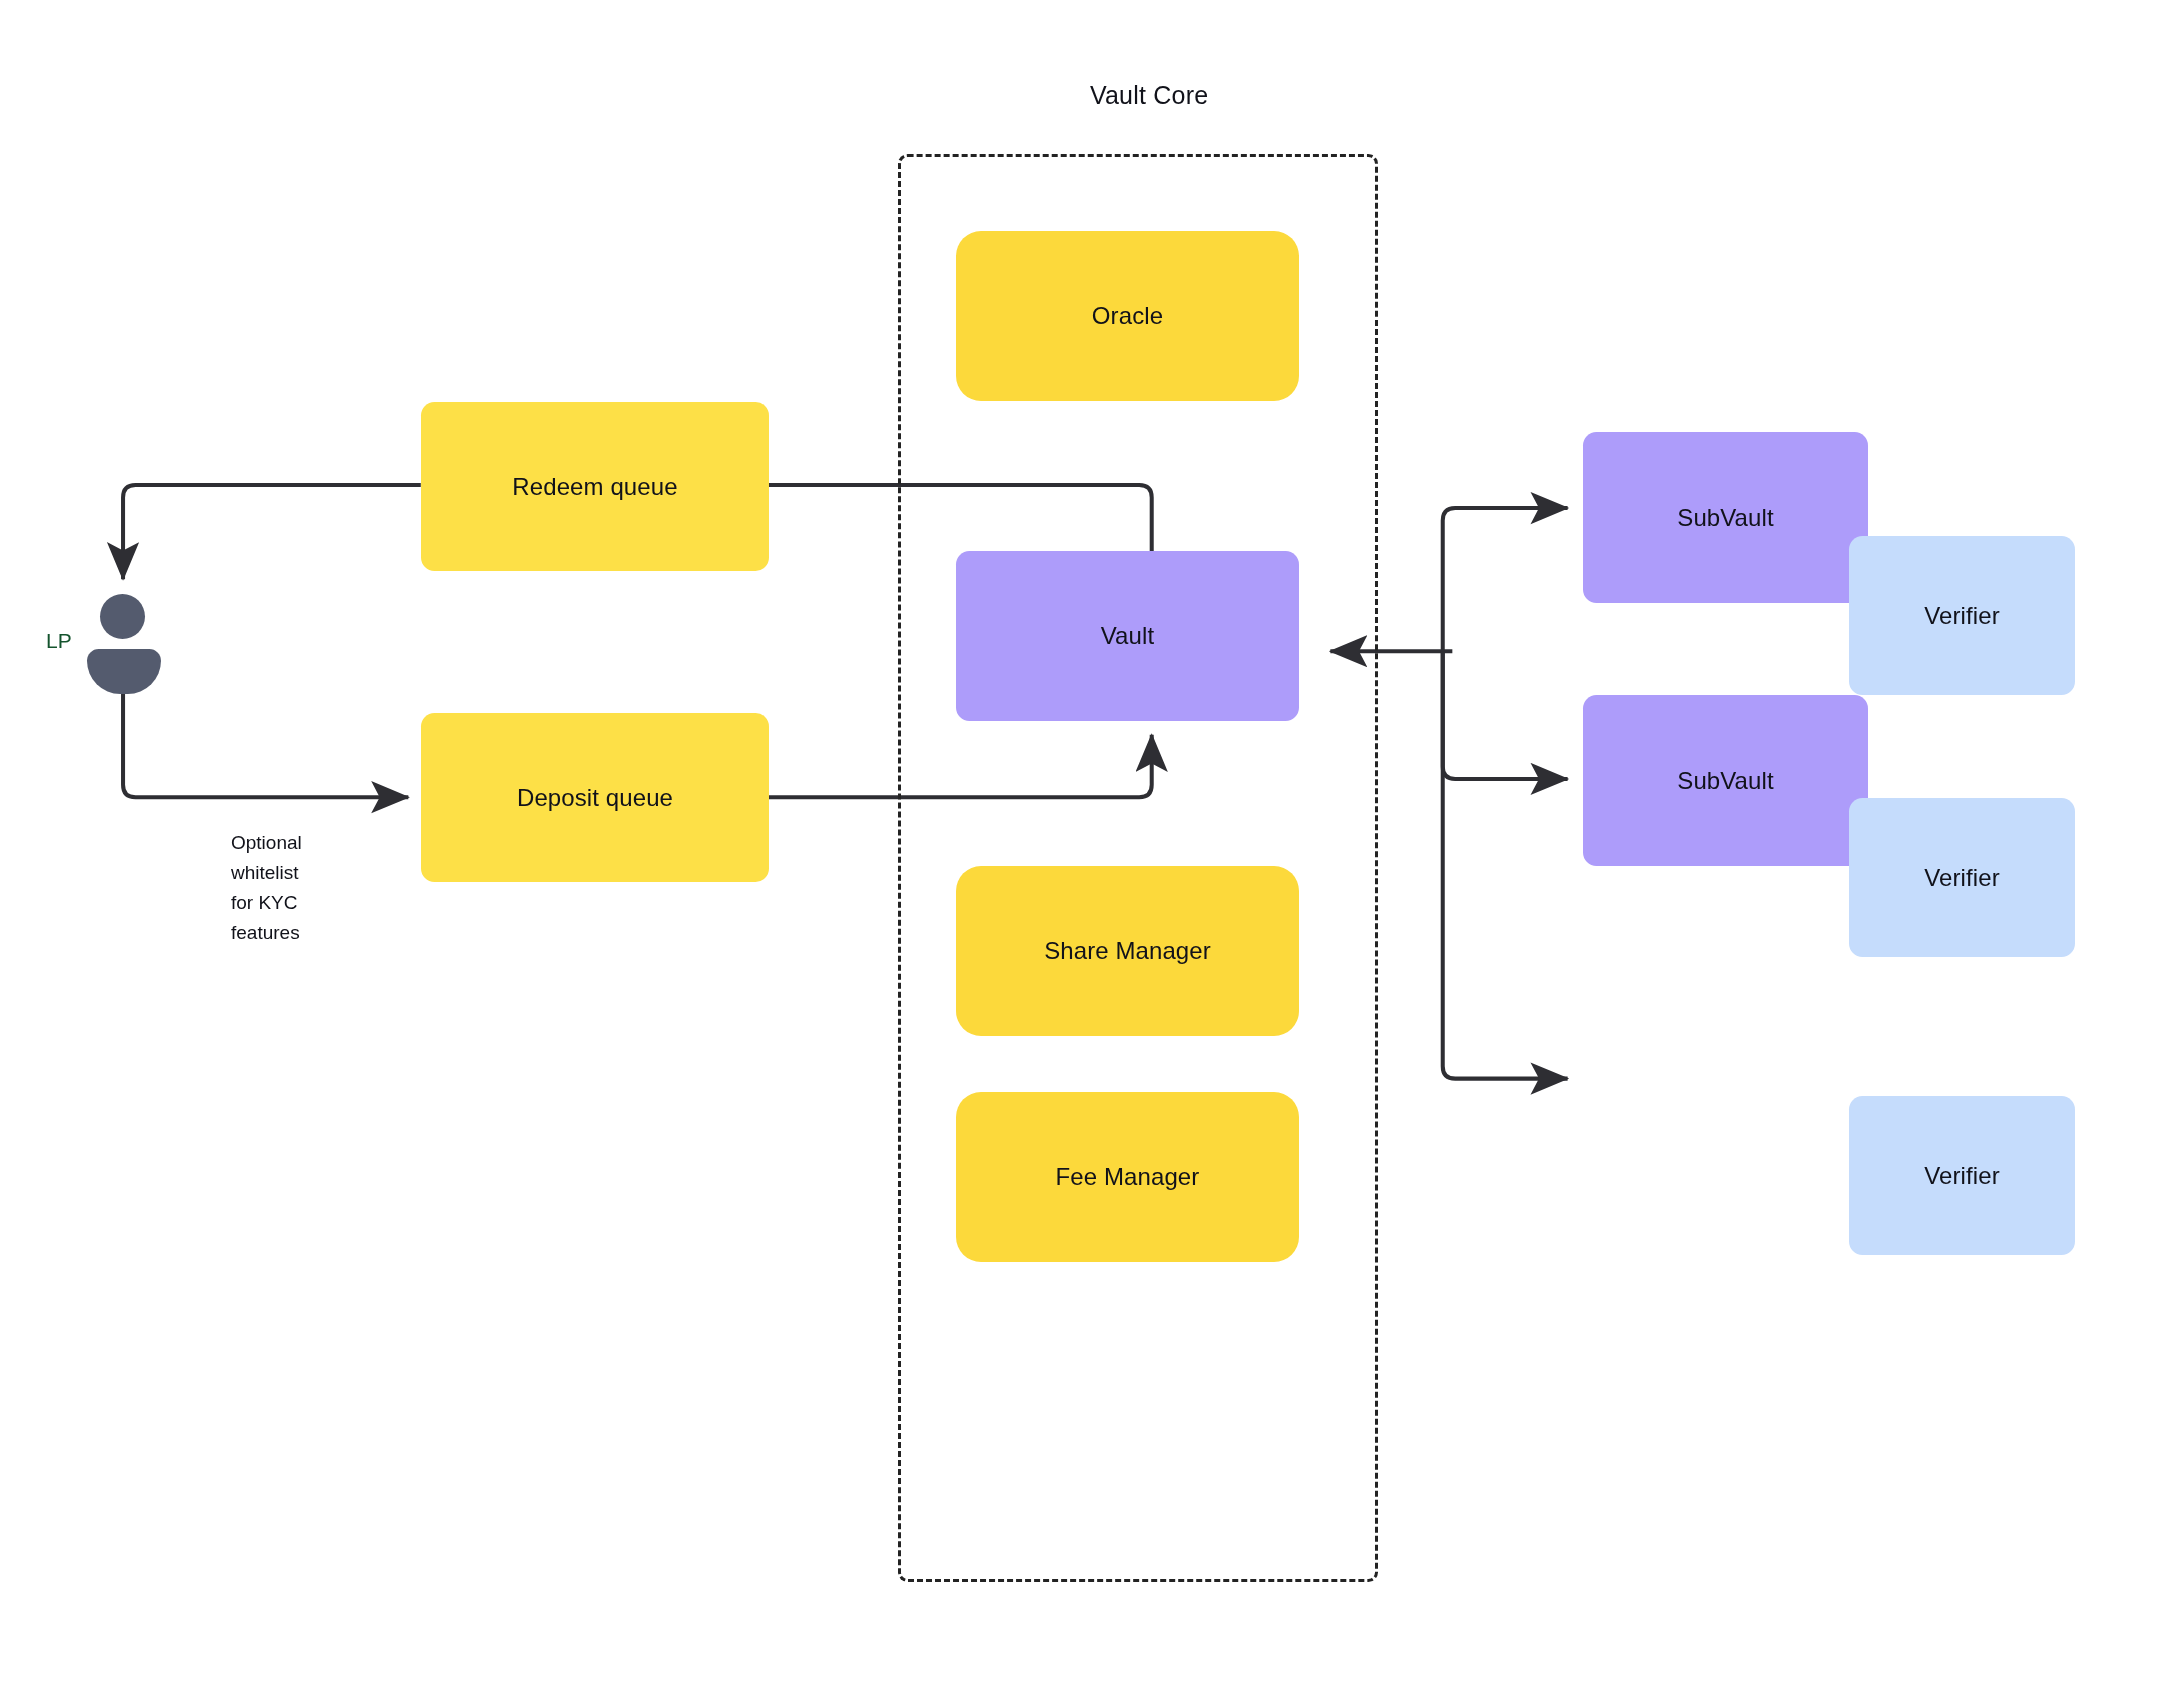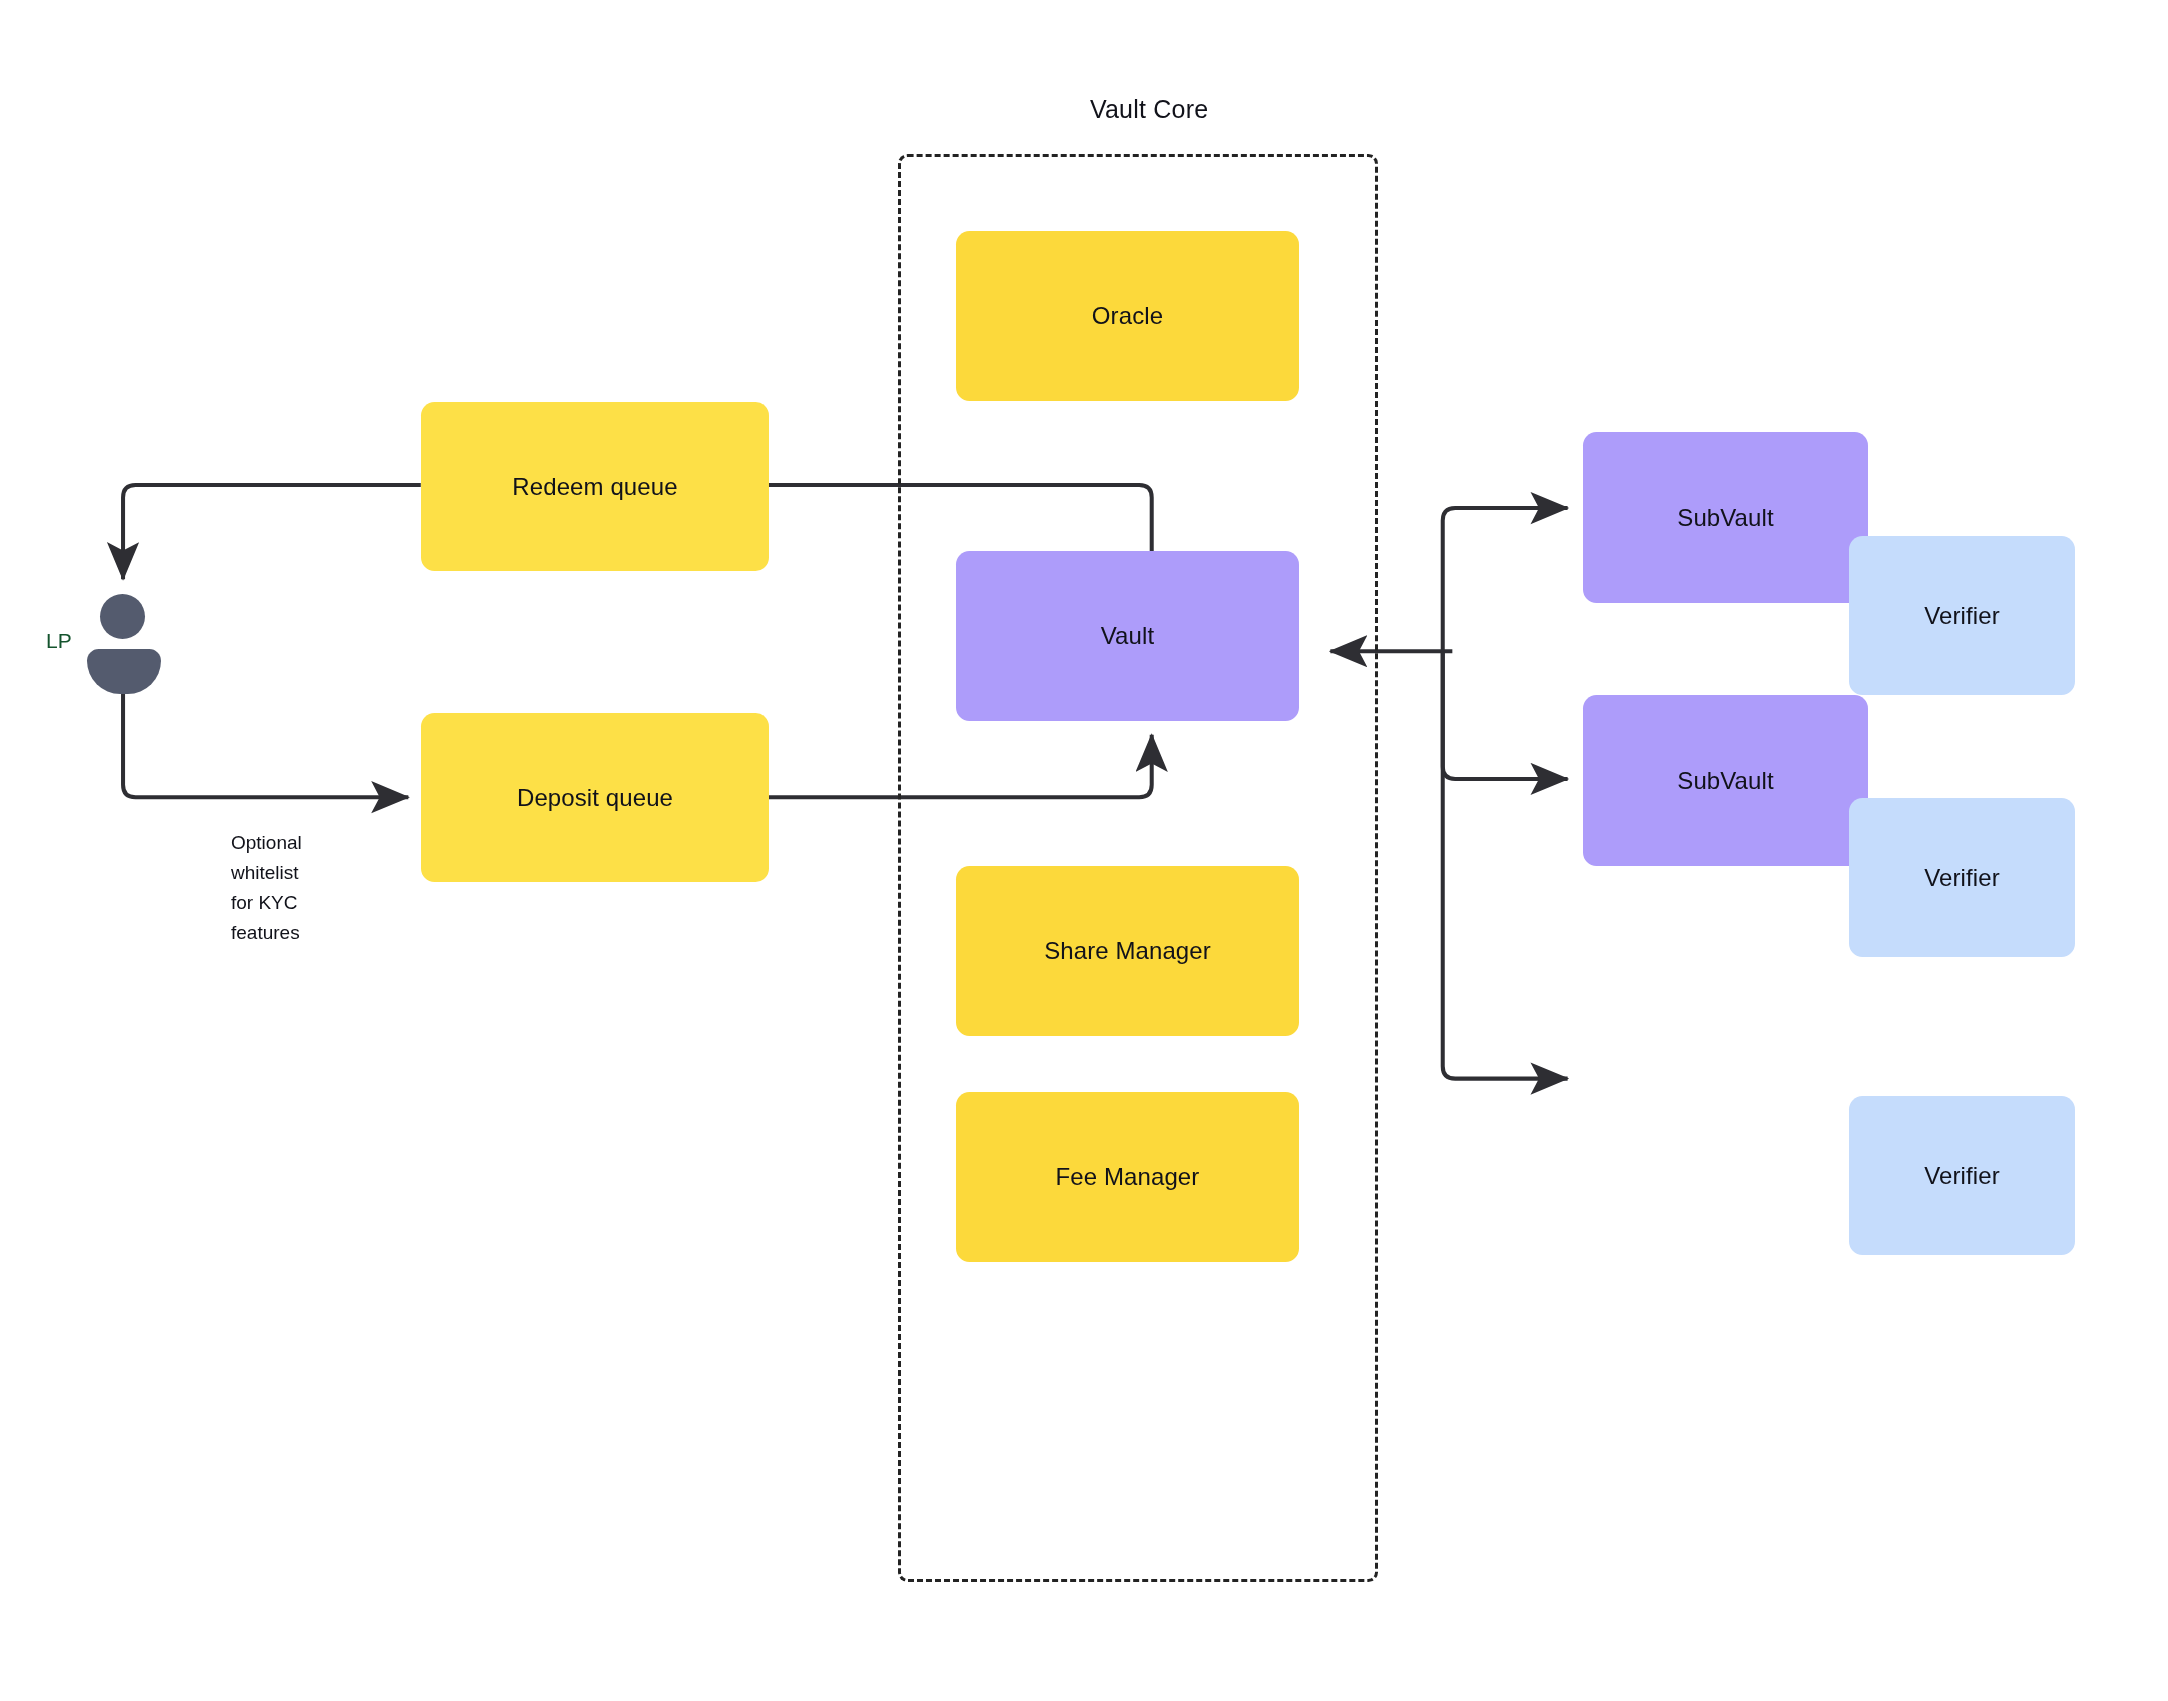--- a/index.html
+++ b/index.html
@@ -36,21 +36,21 @@
     justify-content: center;
     text-align: center;
     border-radius: 13.4px;
     font-size: 24px;
     line-height: 1.32;
     letter-spacing: 0.1px;
     color: #11121a;
     padding: 5.8px 13.4px;
     white-space: pre-line;
   }
-  .node.yellow { background: #FCD93B; }
+  .node.yellow { background: #FCD93B; border-radius: 25px; }
   .node.blue   { background: #fde047; }
   .node.purple { background: #AD9CFA; }
   .node.lightblue { background: #C5DCFC; }
 
   .group-frame {
     position: absolute;
     border: 3.8px dashed #232323;
     border-radius: 9.6px;
     background: transparent;
   }
@@ -117,21 +117,21 @@
 
       <path d="M 1502 678 L 1502 542 Q 1502 529 1515 529 L 1632 529" marker-end="url(#arrow)"></path>
 
       <path d="M 1502 678 L 1502 798 Q 1502 811 1515 811 L 1632 811" marker-end="url(#arrow)"></path>
 
       <path d="M 1502 678 L 1502 1110 Q 1502 1123 1515 1123 L 1632 1123" marker-end="url(#arrow)"></path>
     </g>
   </svg>
 
   <div class="group-frame" style="left:898px; top:154px; width:480px; height:1428px;"></div>
-  <div class="group-title" style="left:1090px; top:95px;">Vault Core</div>
+  <div class="group-title" style="left:1090px; top:81px;">Vault Core</div>
 
   <div class="actor" style="left:86px; top:594px; width:77px; height:101px;">
     <div class="actor-head" style="left:14.4px; top:0px;"></div>
     <div class="actor-body" style="left:1px; top:55px;"></div>
   </div>
   <div class="actor-label" style="left:46px; top:629px;">LP</div>
 
   <div class="edge-note" style="left:231px; top:828px; width:192px;">Optional
 whitelist
 for KYC

